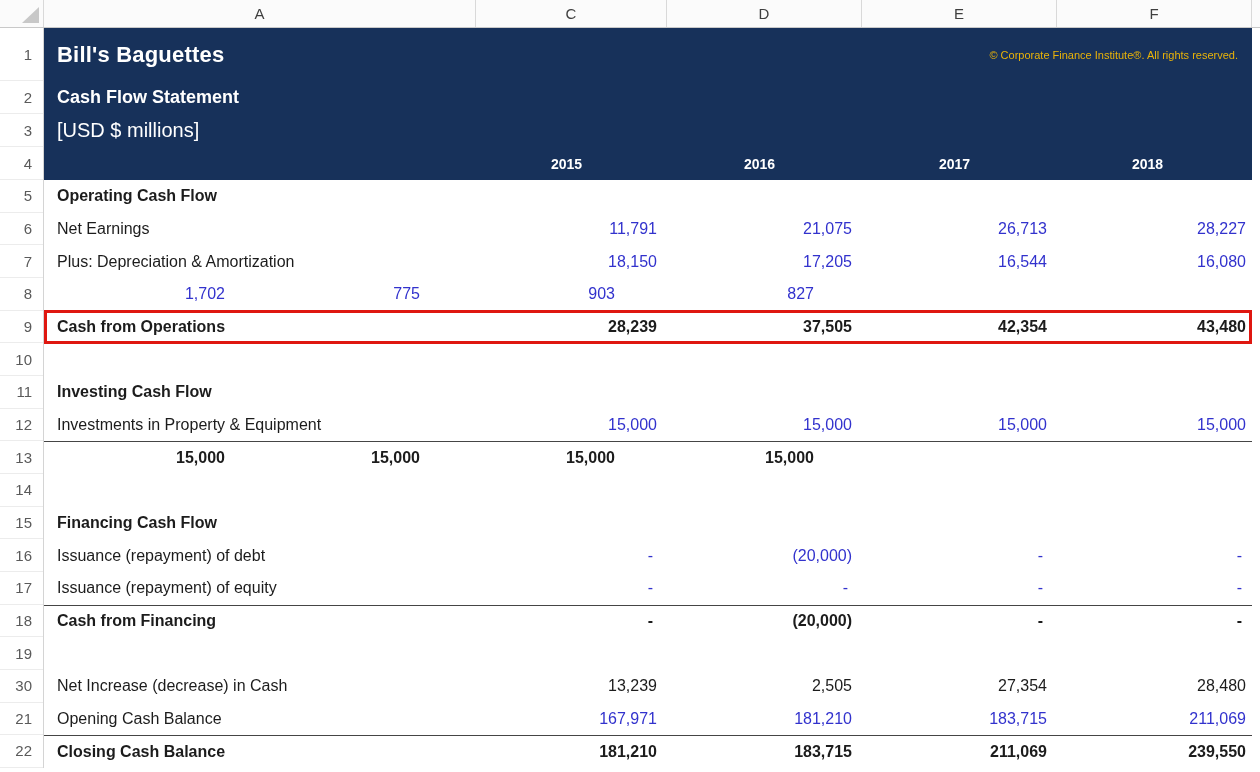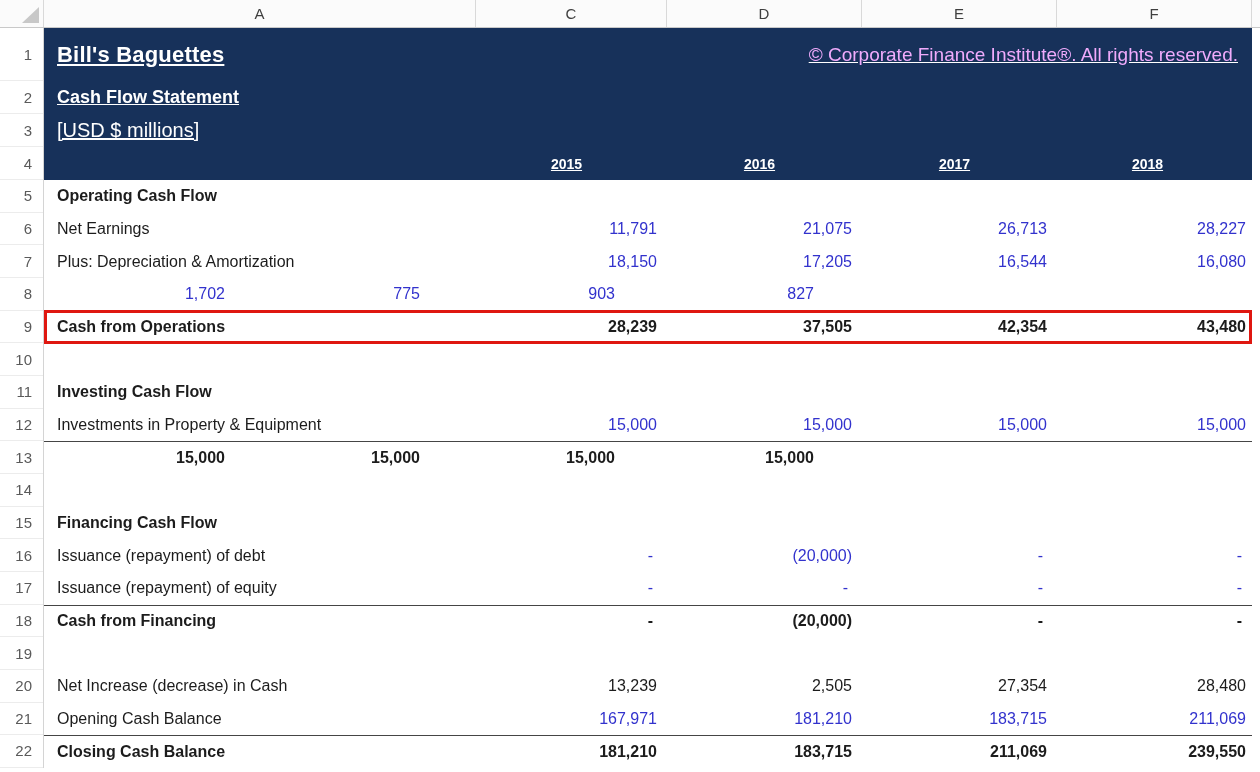--- a/index.html
+++ b/index.html
@@ -21,24 +21,24 @@
   .gutter{position:absolute;left:0;top:28px;width:44px;box-sizing:border-box;
           border-right:1px solid #d4d4d4;background:#ffffff;}
   .rn{display:flex;align-items:center;justify-content:flex-end;padding-right:11px;
       font-size:15px;color:#5a5a5a;border-bottom:1px solid #ececec;box-sizing:border-box;}
   .rn-1{height:53px}.rn-s{height:33px}.rn-d{height:32.666px}
 
   
   .content{position:absolute;left:44px;top:28px;width:1208px;}
 
   .navy{background:#17315a;color:#ffffff;}
-  .nrow{display:flex;align-items:center;box-sizing:border-box;text-decoration:underline;}
+  .nrow{display:flex;align-items:center;box-sizing:border-box;}
   .nrow1{height:53px;justify-content:space-between;padding:0 14px 0 13px;}
   .company{font-size:22px;font-weight:700;letter-spacing:.2px;}
-  .copyright{font-size:19px;color:#f0abfc;font-weight:400;}
+  .copyright{font-size:11px;color:#eab308;font-weight:400;}
   .nrow2{height:33px;padding-left:13px;font-size:18px;font-weight:700;}
   .nrow3{height:33px;padding-left:13px;font-size:20px;}
   .nrow4{height:33px;}
   .yspacer{width:432px;}
   .ycell{box-sizing:border-box;text-align:center;font-weight:700;font-size:14px;padding-right:10px;}
   .ycell.last{padding-right:14px;}
 
   
   .drow{display:flex;align-items:center;height:32.666px;box-sizing:border-box;background:#ffffff;}
   .drow.bt{border-top:1px solid #454545;}
@@ -85,21 +85,21 @@
     <div class="rn rn-d">10</div>
     <div class="rn rn-d">11</div>
     <div class="rn rn-d">12</div>
     <div class="rn rn-d">13</div>
     <div class="rn rn-d">14</div>
     <div class="rn rn-d">15</div>
     <div class="rn rn-d">16</div>
     <div class="rn rn-d">17</div>
     <div class="rn rn-d">18</div>
     <div class="rn rn-d">19</div>
-    <div class="rn rn-d">20</div>
+    <div class="rn rn-d">30</div>
     <div class="rn rn-d">21</div>
     <div class="rn rn-d">22</div>
   </div>
 
   <div class="content">
 
     <div class="navy">
       <div class="nrow nrow1">
         <span class="company">Bill's Baguettes</span>
         <span class="copyright">© Corporate Finance Institute®. All rights reserved.</span>

